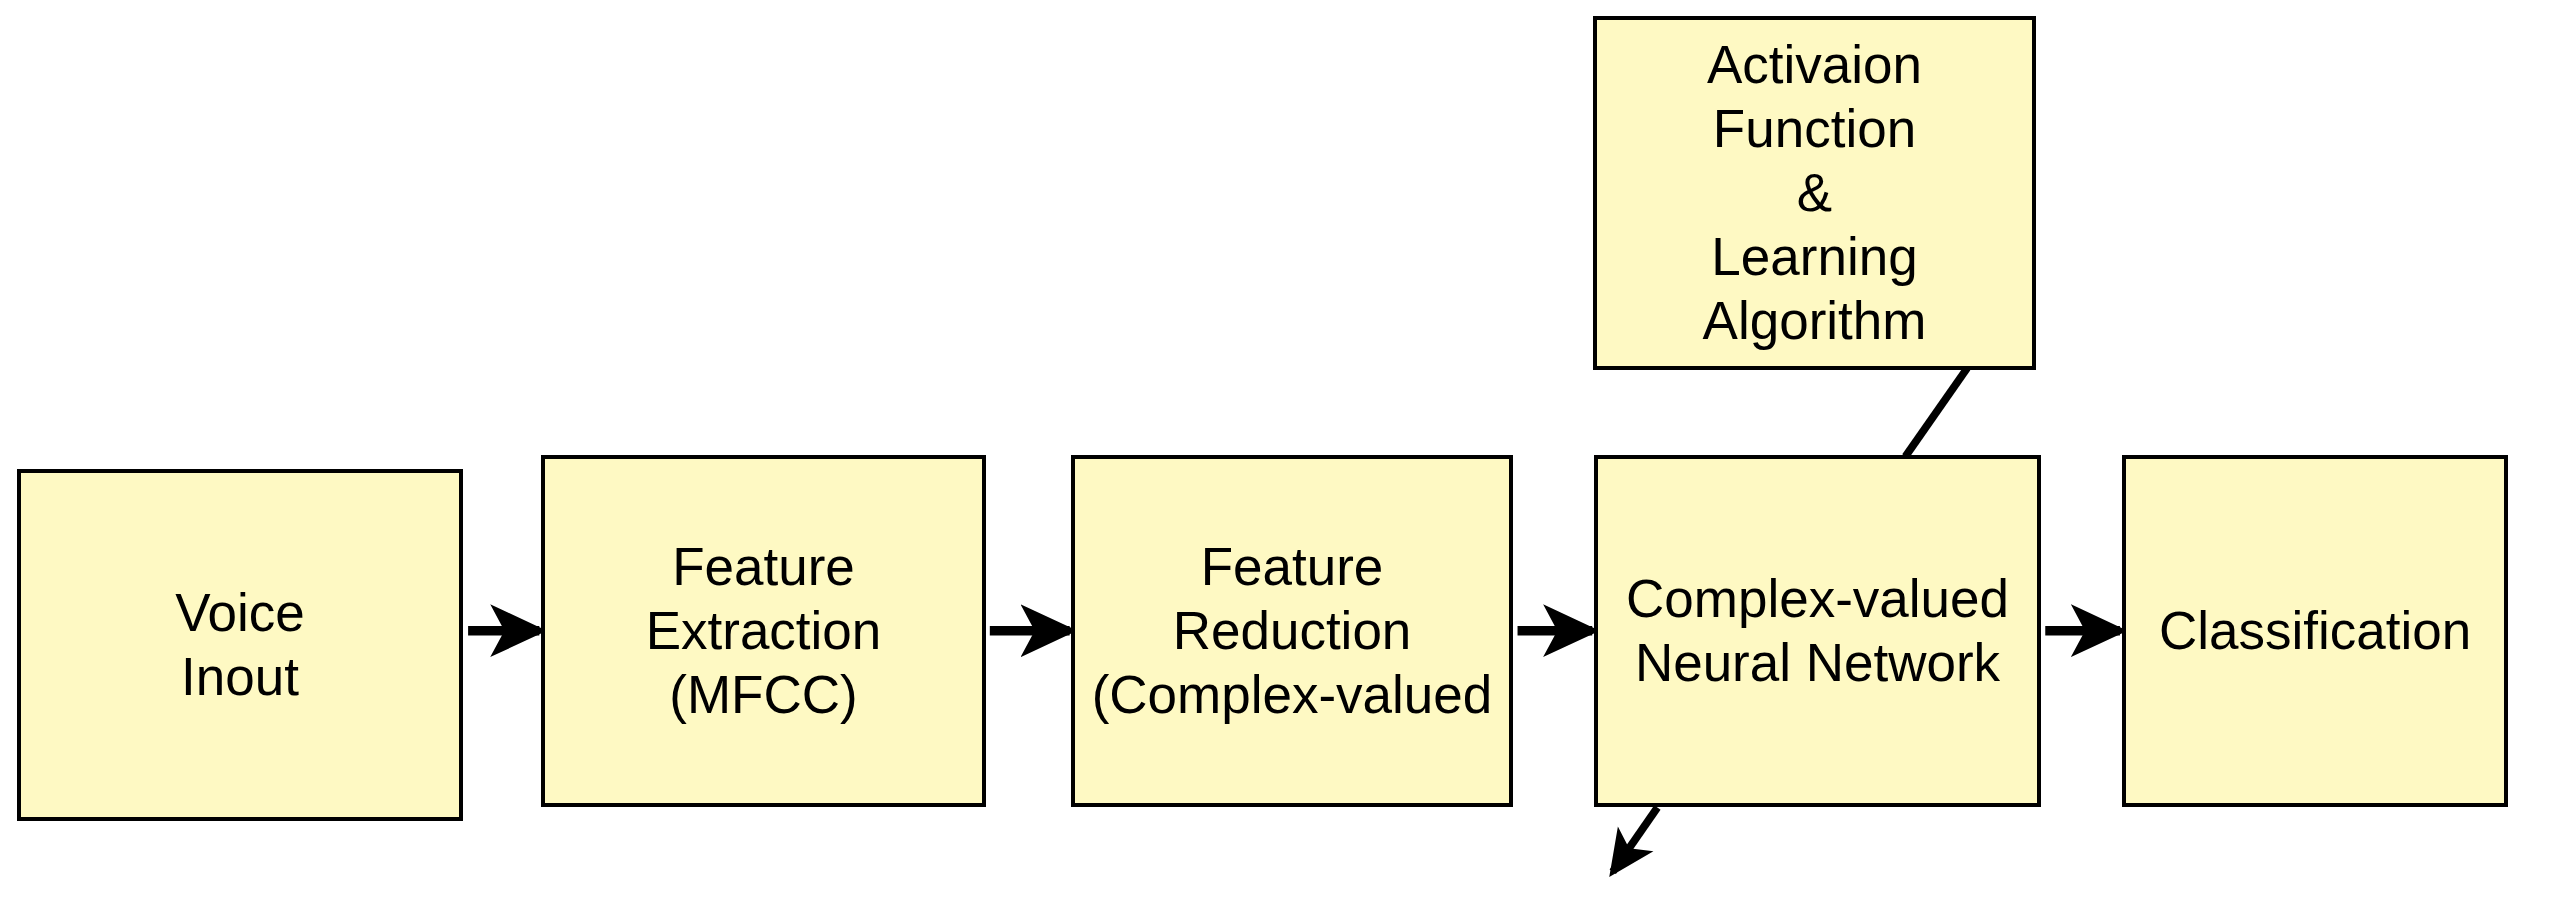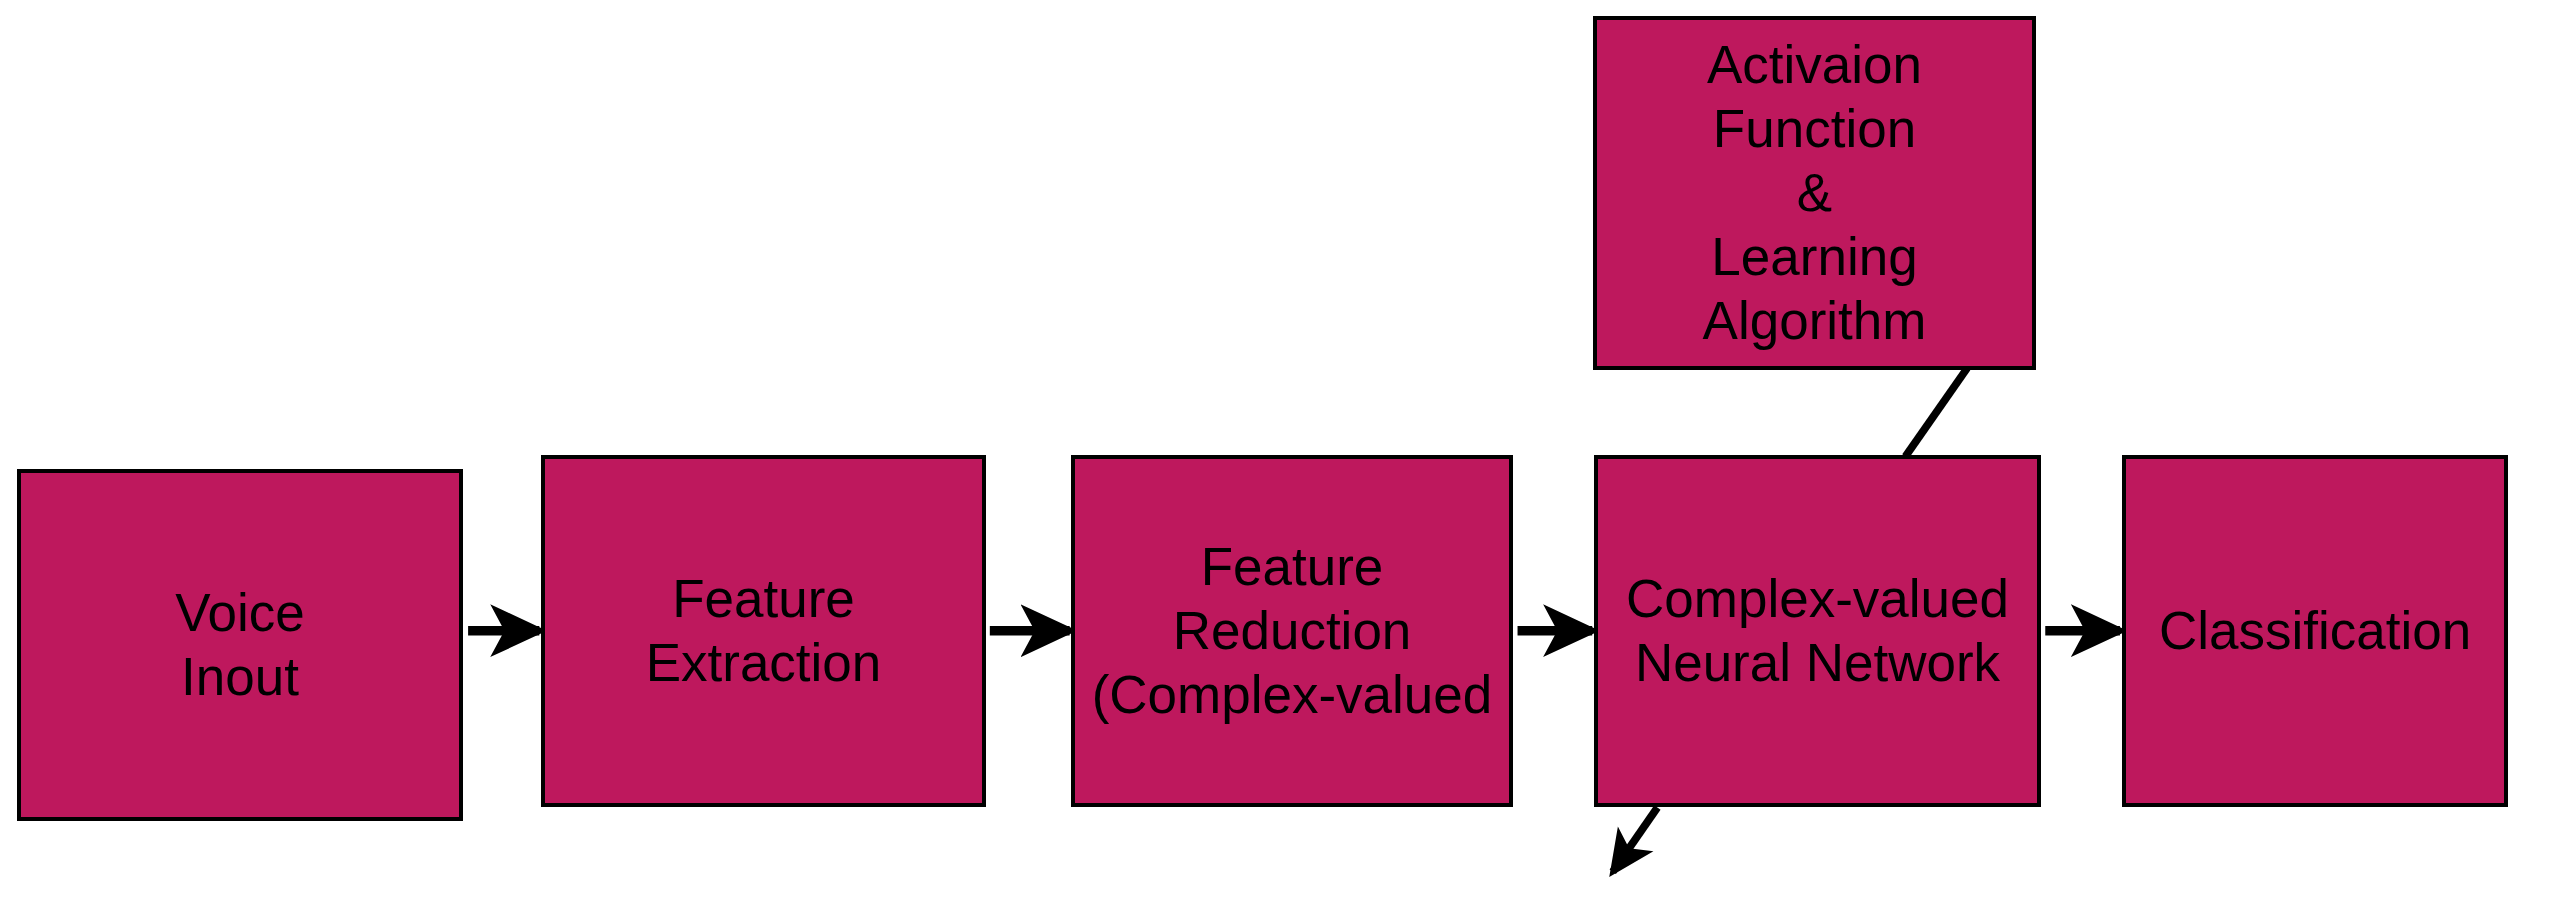--- a/index.html
+++ b/index.html
@@ -13,21 +13,21 @@
     width: 2576px;
     height: 907px;
     background: #ffffff;
     overflow: hidden;
     font-family: "Liberation Sans", sans-serif;
   }
   .node {
     position: absolute;
     box-sizing: border-box;
     border: 4.3px solid #000000;
-    background: #be185d;
+    background: #fef9c3;
     display: flex;
     flex-direction: column;
     align-items: center;
     justify-content: center;
     color: #000000;
   }
   .node .line {
     display: block;
     font-size: 53px;
     line-height: 64px;
@@ -91,20 +91,21 @@
   </svg>
 
   <div class="node" id="node-voice-input">
     <span class="line">Voice</span>
     <span class="line">Inout</span>
   </div>
 
   <div class="node" id="node-feature-extraction">
     <span class="line">Feature</span>
     <span class="line">Extraction</span>
+    <span class="line">(MFCC)</span>
   </div>
 
   <div class="node" id="node-feature-dim-reduction">
     <span class="line">Feature</span>
     <span class="line">Reduction</span>
     <span class="line">(Complex-valued</span>
   </div>
 
   <div class="node" id="node-cvnn">
     <span class="line">Complex-valued</span>

